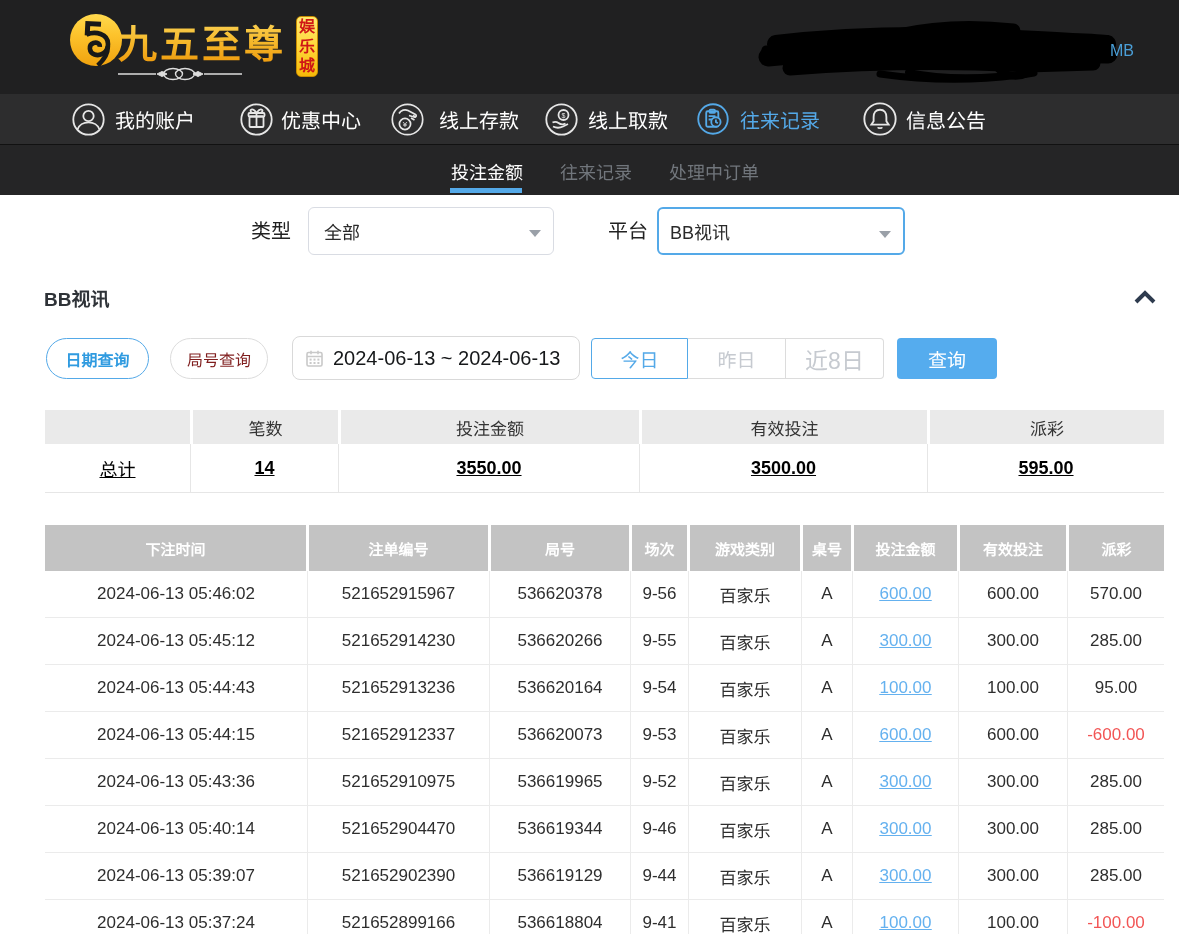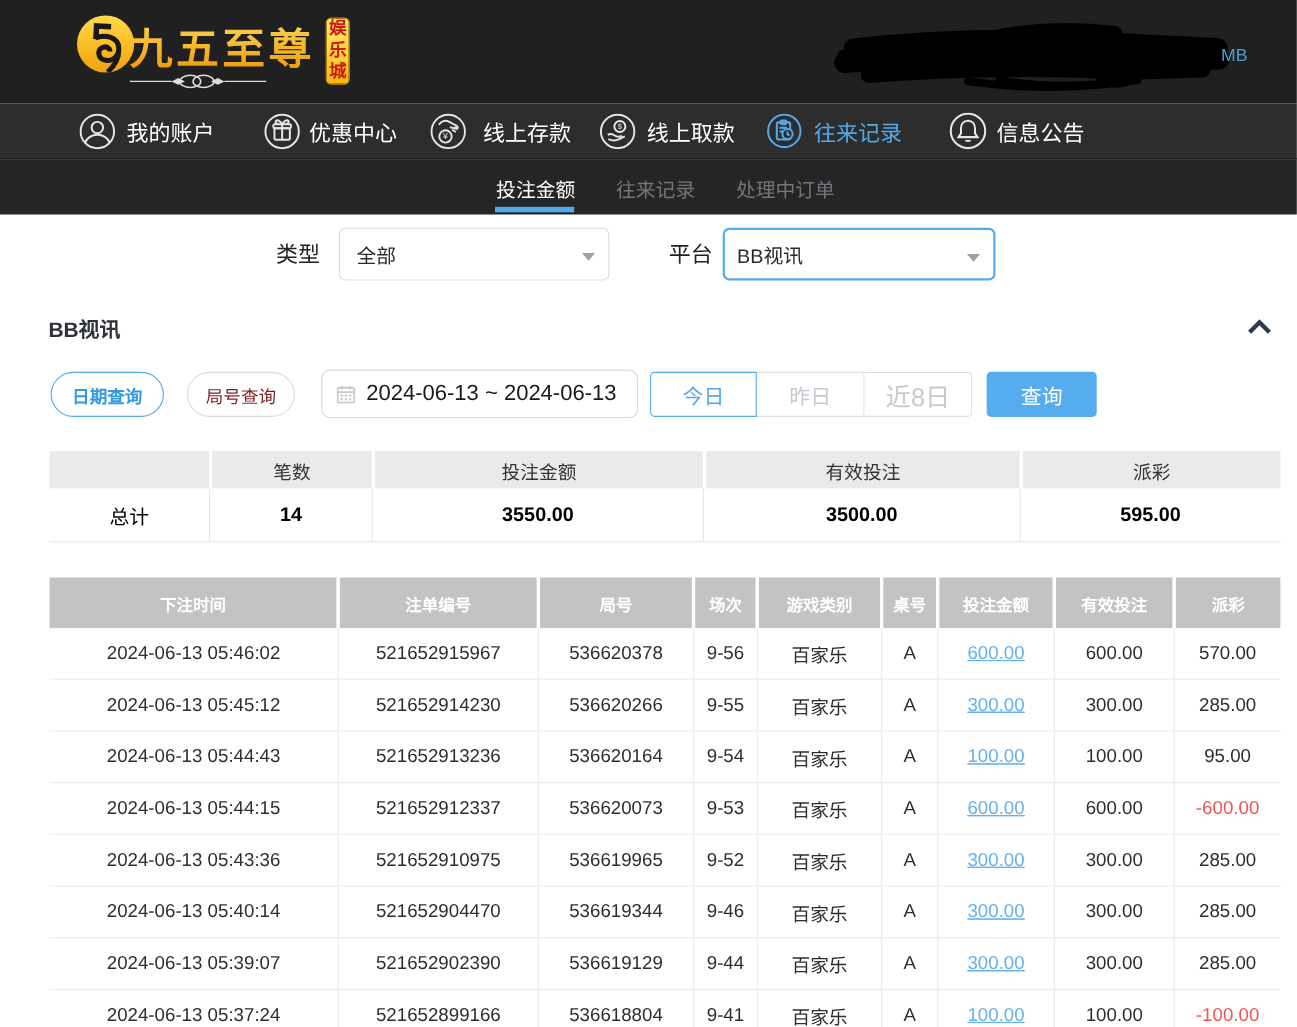--- a/index.html
+++ b/index.html
@@ -55,21 +55,21 @@
   .g2 { left:688px; width:98px; font-size:19px; border-left:none; }
   .g3 { left:786px; width:98px; font-size:23px; border-left:none; border-radius:0 4px 4px 0; }
   .b-query { left:897px; width:100px; font-size:19px; background:#55acee; color:#fff; border-radius:4px; }
   
   .sum { position:absolute; left:45px; top:410px; width:1119px; }
   .sum .hrow { display:flex; height:34px; }
   .sum .hcell { background:#eaeaea; display:flex; align-items:center; justify-content:center;
     font-size:17px; color:#333; }
   .sum .brow { display:flex; height:49px; border-bottom:1px solid #e6e6e6; }
   .sum .bcell { display:flex; align-items:center; justify-content:center; font-size:18px;
-    font-weight:bold; color:#000; border-right:1px solid #e6e6e6; }
+    font-weight:bold; color:#000; border-right:1px solid #e6e6e6;text-decoration:underline; }
   .sum .bcell:last-child { border-right:none; }
   
   .tbl { position:absolute; left:45px; top:525px; width:1119px; }
   .tbl .hrow { display:flex; height:46px;border-radius:18px; }
   .tbl .hcell { background:#c3c3c3; display:flex; align-items:center; justify-content:center;
     font-size:15px; font-weight:bold; color:#fff; }
   .tbl .brow { display:flex; height:47px; border-bottom:1px solid #ebebeb;justify-content:flex-end; }
   .tbl .bcell { display:flex; align-items:center; justify-content:center; font-size:17px; color:#2e2e2e;
     border-right:1px solid #ebebeb; }
   .tbl .bcell:last-child { border-right:none; }

